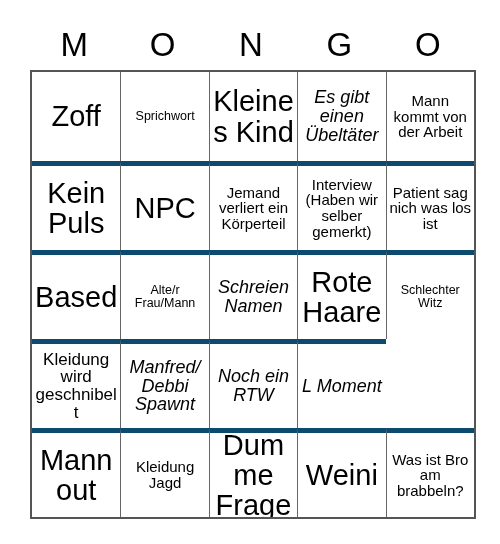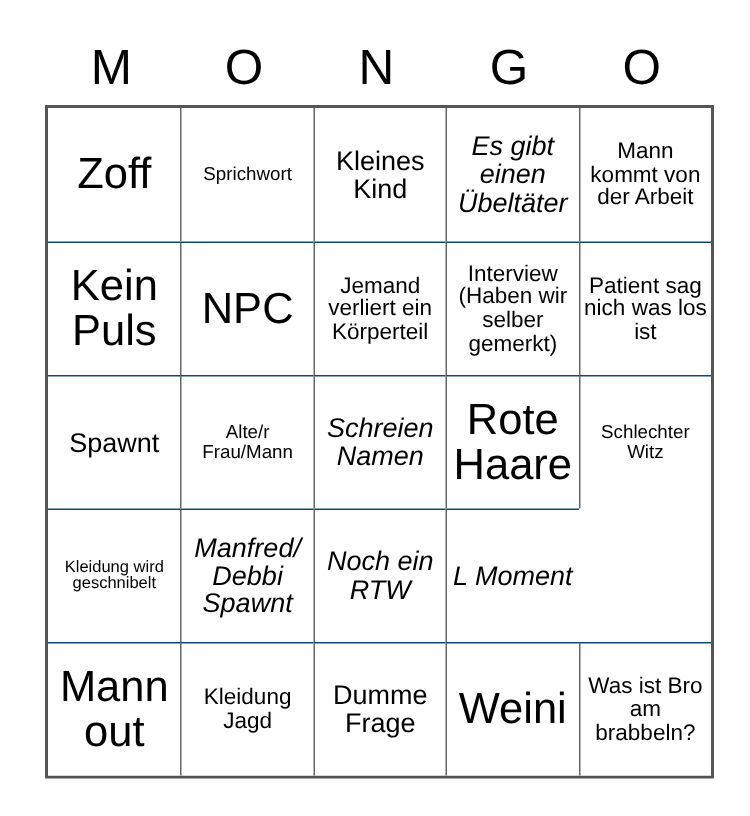--- a/index.html
+++ b/index.html
@@ -49,21 +49,21 @@
     border-bottom: 2px solid #555555;
     box-sizing: content-box;
     background: #ffffff;
   }
   .grid-row {
     display: flex;
     height: 89px;
     align-items: flex-end;
   }
   .grid-row + .grid-row .cell {
-    border-top: 1px solid #0c4a6e;
+    border-top: 5px solid #0c4a6e;
   }
   .cell {
     width: 88.4px;
     height: 89px;
     box-sizing: border-box;
     display: flex;
     align-items: center;
     justify-content: center;
     text-align: center;
     padding: 1px 2px;
@@ -76,25 +76,25 @@
   .cell-text {
     display: block;
     width: 100%;
     line-height: 1.04;
     word-break: break-word;
     hyphens: none;
   }
 
   
   .fs-xl  { font-size: 29px; }
-  .fs-lg  { font-size: 18px; }
+  .fs-lg  { font-size: 29px; }
   .fs-md  { font-size: 18px; font-style: italic; }
   .fs-sm  { font-size: 15px; }
   .fs-xs  { font-size: 12.5px; }
-  .fs-xxs { font-size: 11px; }
+  .fs-xxs { font-size: 17px; }
 </style>
 </head>
 <body>
 
 <div id="card">
 
   <div class="header-row">
     <div class="header-cell">M</div>
     <div class="header-cell">O</div>
     <div class="header-cell">N</div>
@@ -135,21 +135,21 @@
       <div class="cell">
           <span class="cell-text fs-sm">Interview (Haben wir selber gemerkt)</span>
         </div>
       <div class="cell">
           <span class="cell-text fs-sm">Patient sag nich was los ist</span>
         </div>
     </div>
 
     <div class="grid-row">
       <div class="cell">
-          <span class="cell-text fs-lg">Spawnt</span>
+          <span class="cell-text fs-lg">Based</span>
         </div>
       <div class="cell">
           <span class="cell-text fs-xs">Alte/r Frau/Mann</span>
         </div>
       <div class="cell">
           <span class="cell-text fs-md">Schreien Namen</span>
         </div>
       <div class="cell">
           <span class="cell-text fs-xl">Rote Haare</span>
         </div>

